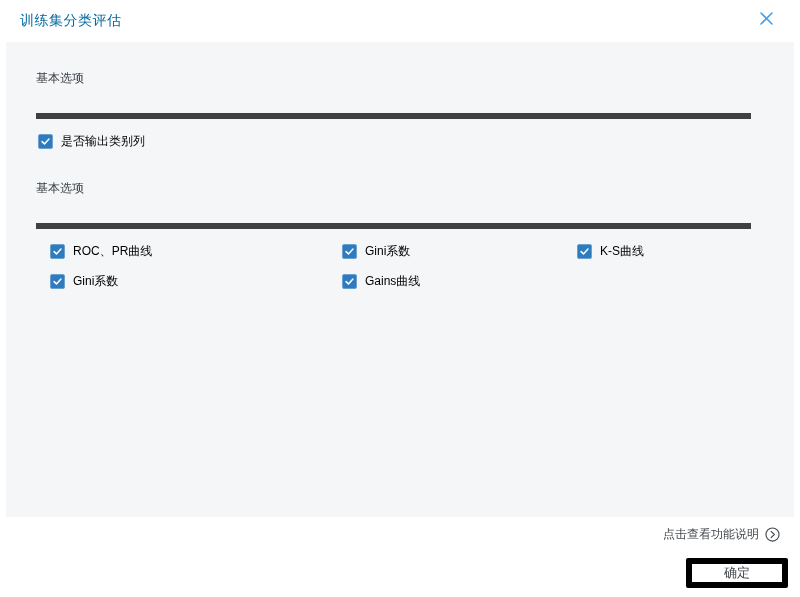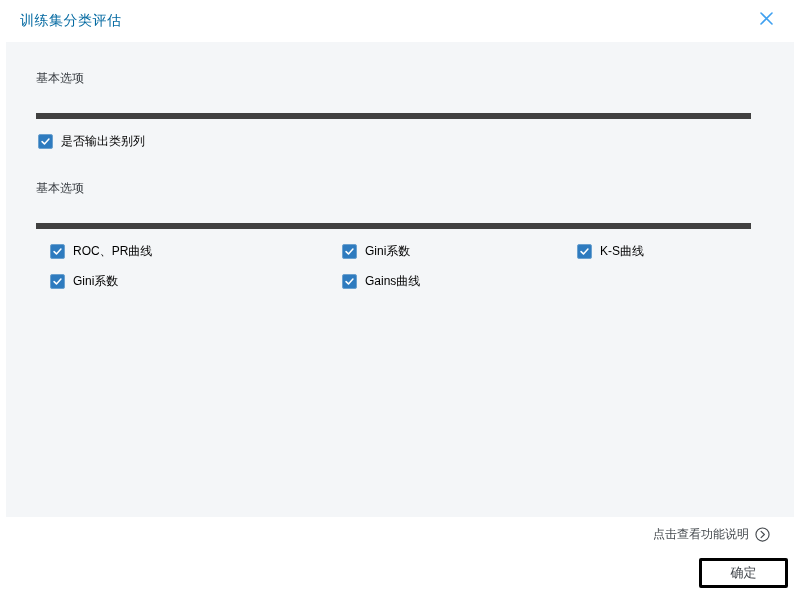--- a/index.html
+++ b/index.html
@@ -98,40 +98,40 @@
   
   .dialog-footer {
     flex: 0 0 80px;
     background: #ffffff;
     padding-top: 6px;
   }
   .help-row {
     display: flex;
     align-items: center;
     justify-content: flex-end;
-    padding-right: 30px;
+    padding-right: 20px;
     height: 22px;
     cursor: pointer;
   }
   .help-text {
     font-size: 12px;
     color: #43484d;
     margin-right: 6px;
   }
   .btn-row {
     display: flex;
     justify-content: flex-end;
     align-items: center;
     padding-right: 12px;
     margin-top: 13px;
   }
   .btn {
-    width: 89px; height: 30px;
-    background: #ffffff;
-    border: 3px solid #000000;
+    width: 102px; height: 30px;
+    background: #ffffff;
+    border: 6px solid #000000;
     border-radius: 2px;
     font-size: 13px;
     font-family: "Liberation Sans", "DejaVu Sans", sans-serif;
     color: #40454b;
     cursor: pointer;
     display: inline-flex;
     align-items: center;
     justify-content: center;
   }
   .btn + .btn { margin-left: 14px; }

